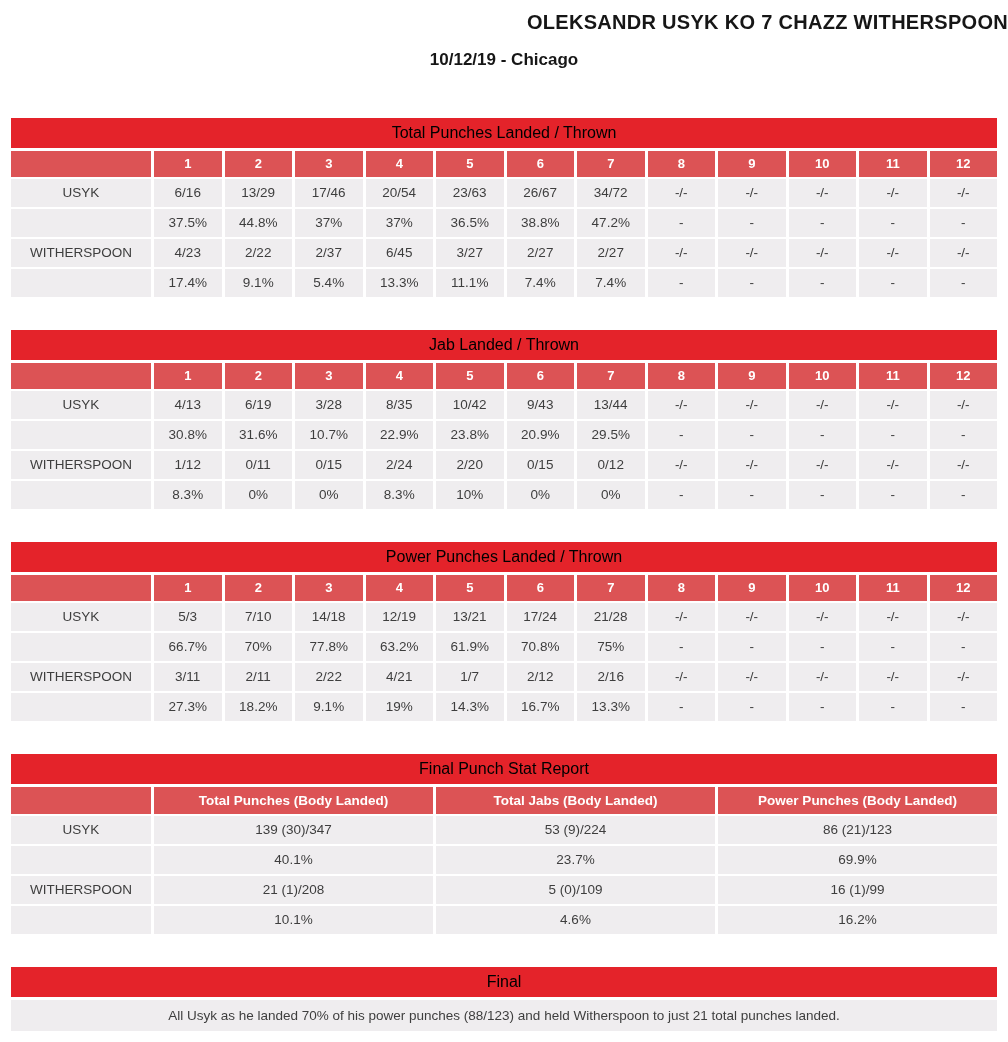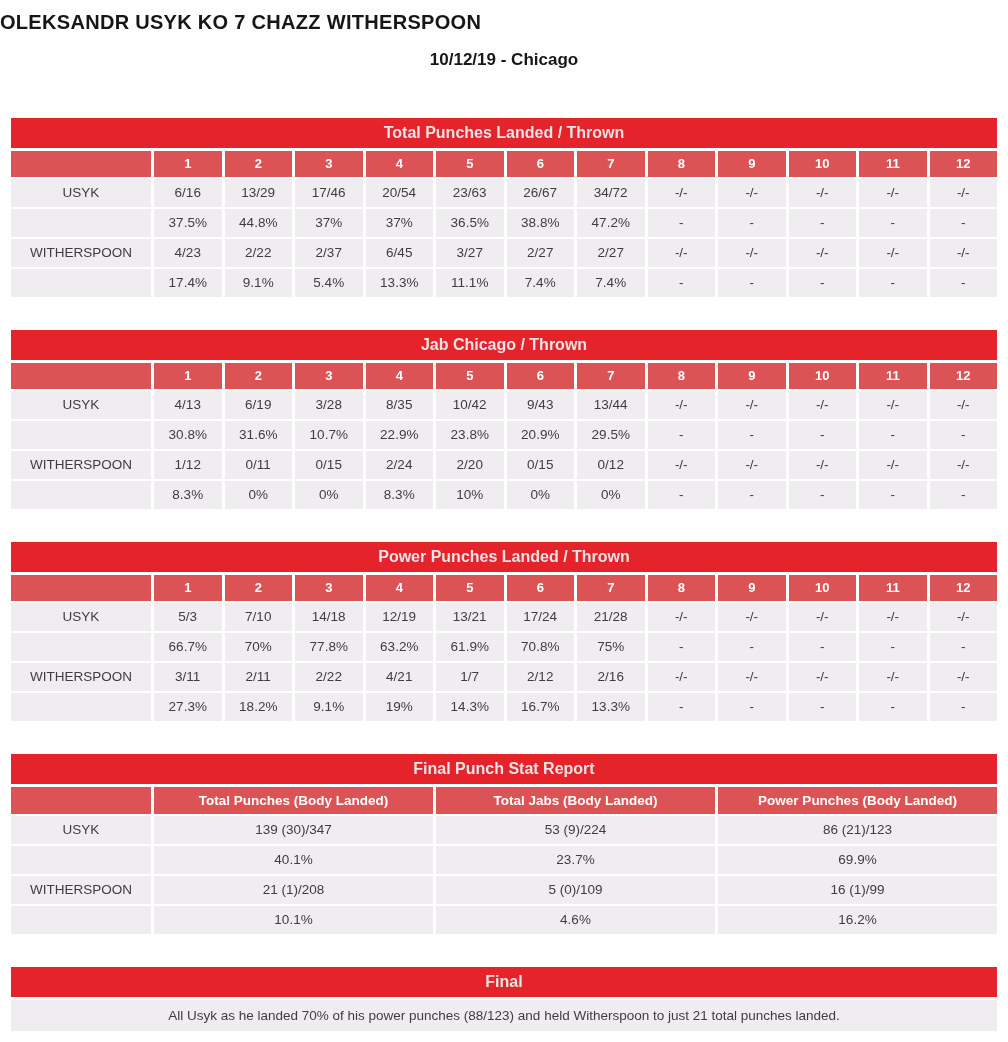--- a/index.html
+++ b/index.html
@@ -9,21 +9,21 @@
     width: 1008px;
     font-family: "Liberation Sans", sans-serif;
   }
   .page {
     width: 1008px;
     height: 1042px;
     background: #ffffff;
     overflow: hidden;
   }
   .page-title {
-    text-align: left;
+    text-align: right;
     font-weight: bold;
     font-size: 20px;
     color: #161616;
     padding-top: 11px;
     letter-spacing: 0.3px;
   }
   .page-subtitle {
     text-align: center;
     font-weight: bold;
     font-size: 17px;
@@ -31,22 +31,22 @@
     margin-top: 16px;
   }
   .sections {
     margin-top: 48px;
   }
   .section {
     margin: 0 11px 33px 11px;
   }
   .title-bar {
     background: #e4232a;
-    color: #e5e5e5;
-    font-weight: bold;
+    color: #000000;
+    font-weight: normal;
     font-size: 16px;
     text-align: center;
     height: 30px;
     line-height: 30px;
     margin-bottom: 3px;
   }
   .grid {
     display: grid;
     grid-template-columns: 140px repeat(12, 1fr);
     column-gap: 3px;
@@ -168,21 +168,21 @@
           <div class="dc">7.4%</div>
           <div class="dc">-</div>
           <div class="dc">-</div>
           <div class="dc">-</div>
           <div class="dc">-</div>
           <div class="dc">-</div>
         </div>
     </div>
 
     <div class="section">
-      <div class="title-bar">Jab Chicago / Thrown</div>
+      <div class="title-bar">Jab Landed / Thrown</div>
       <div class="grid">
           <div class="hc"></div>
           <div class="hc">1</div>
           <div class="hc">2</div>
           <div class="hc">3</div>
           <div class="hc">4</div>
           <div class="hc">5</div>
           <div class="hc">6</div>
           <div class="hc">7</div>
           <div class="hc">8</div>

